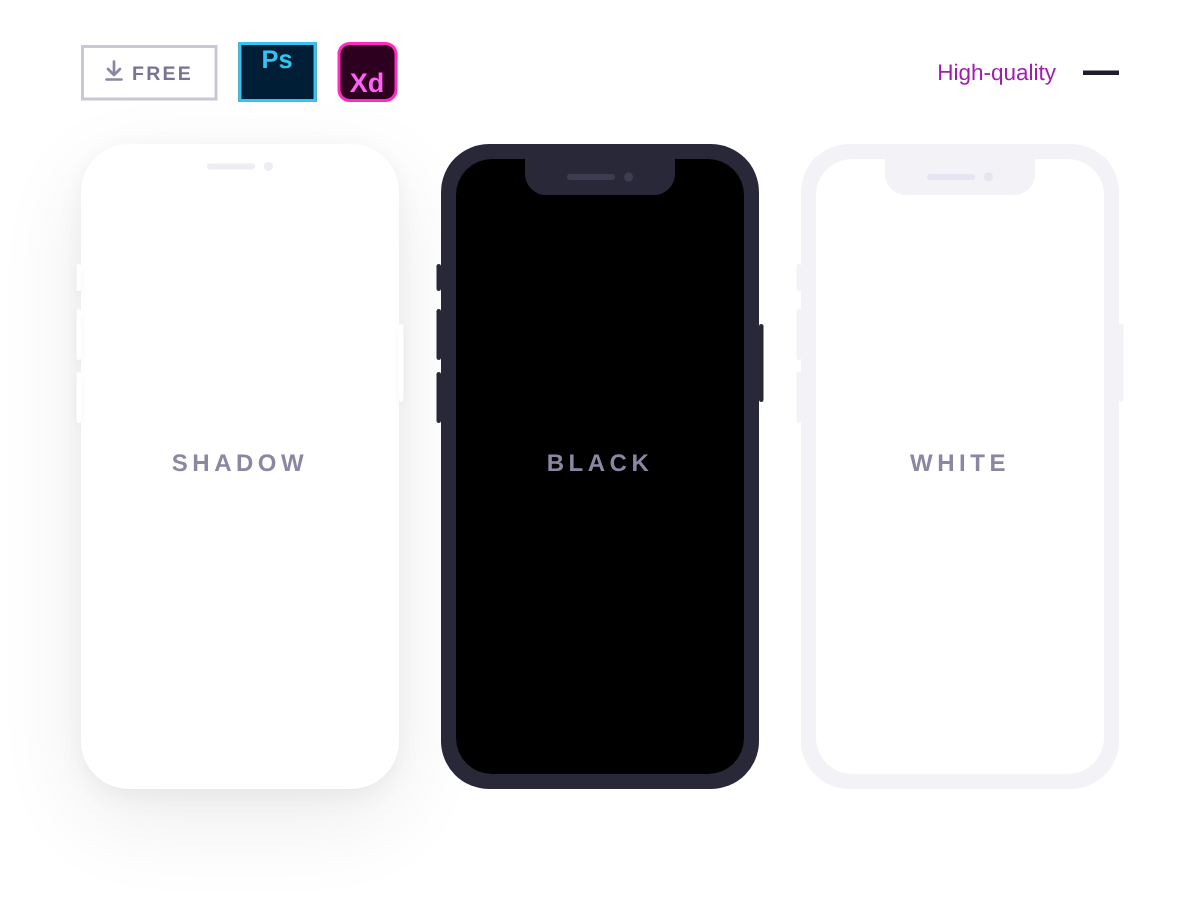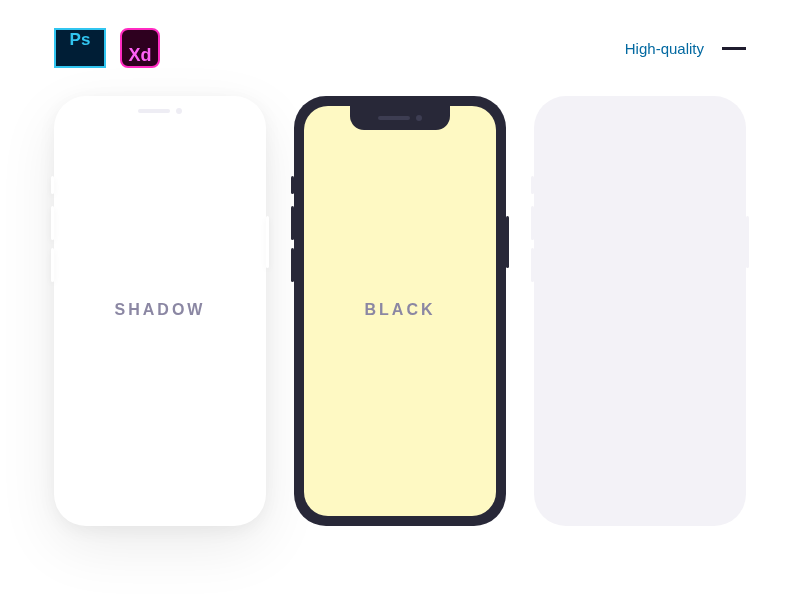--- a/index.html
+++ b/index.html
@@ -55,21 +55,21 @@
       align-items: flex-end;
       justify-content: center;
       color: #ff61f6;
       font-weight: 700;
       font-size: 18px;
       font-family: Arial, sans-serif;
     }
     .header-right { display: flex; align-items: center; gap: 18px; }
     .tagline {
       text-align: center;
-      color: #0369a1;
+      color: #a21caf;
       font-size: 15px;
       line-height: 1.4;
       font-weight: 500;
     }
     .dash { width: 24px; height: 3px; background: #1f1c2e; }
     .phones {
       position: absolute;
       top: 96px;
       left: 54px;
       right: 54px;
@@ -93,21 +93,21 @@
     }
     .phone-shadow {
       background: #ffffff;
       box-shadow: 0 20px 60px rgba(0,0,0,0.08), 0 4px 18px rgba(0,0,0,0.05);
     }
     .phone-black {
       background: #282838;
       padding: 10px;
     }
     .phone-black .screen {
-      background: #fef9c3;
+      background: #000000;
       width: 100%;
       height: 100%;
       border-radius: 24px;
       position: relative;
     }
     .phone-white {
       background: #f3f2f7;
       padding: 10px;
     }
     .phone-white .screen {
@@ -183,20 +183,28 @@
       pointer-events: none;
     }
   </style>
 </head>
 <body>
 
 <div class="glow"></div>
 
 <div class="header">
   <div class="header-left">
+    <div class="free-badge">
+      <span>
+        <svg width="12" height="14" viewBox="0 0 12 14" fill="none">
+          <path d="M6 1 V9 M2 6 L6 10 L10 6 M1 13 H11" stroke="#8b87a3" stroke-width="1.8" stroke-linecap="round" stroke-linejoin="round"></path>
+        </svg>
+      </span>
+      <span>FREE</span>
+    </div>
     <div class="ps-icon">
       <span>Ps</span>
     </div>
     <div class="xd-icon">
       <span>Xd</span>
     </div>
   </div>
   <div class="header-right">
     <div class="tagline">
       <div>High-quality</div>
@@ -238,16 +246,25 @@
       </div>
     </div>
   </div>
 
   <div class="phone-wrap">
     <div class="phone phone-white">
       <div class="side-btn sb-left1"></div>
       <div class="side-btn sb-left2"></div>
       <div class="side-btn sb-left3"></div>
       <div class="side-btn sb-right"></div>
+      <div class="screen">
+        <div class="notch">
+          <div class="notch-inner">
+            <div class="speaker"></div>
+            <div class="cam"></div>
+          </div>
+        </div>
+        <div class="label">WHITE</div>
+      </div>
     </div>
   </div>
 
 </div>
 
 </body></html>

